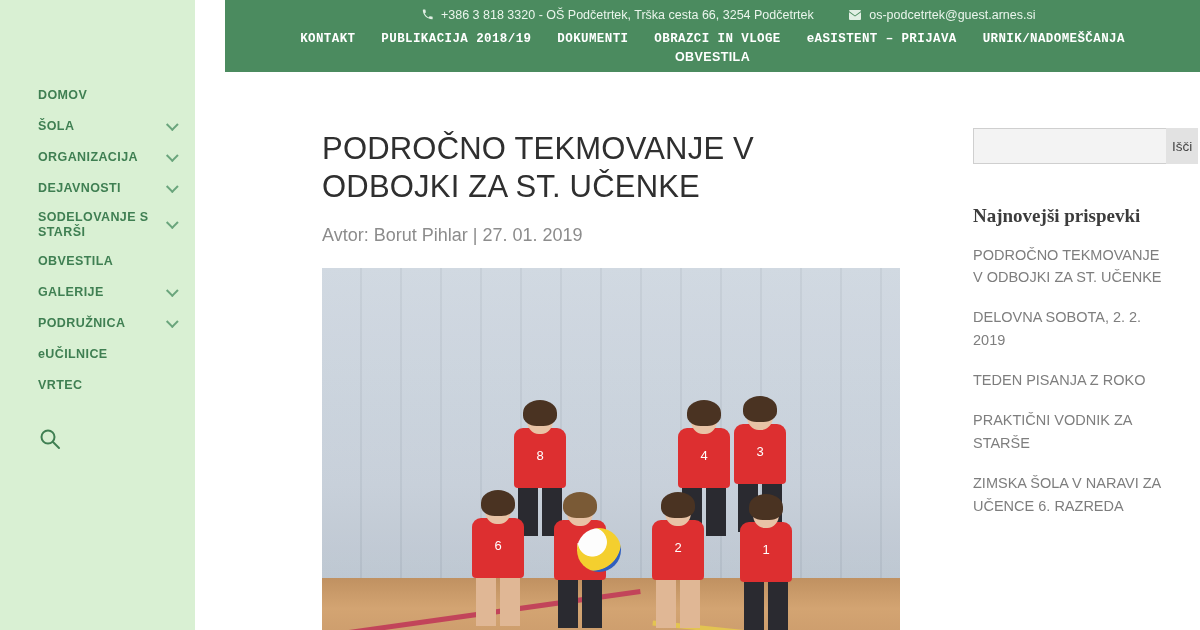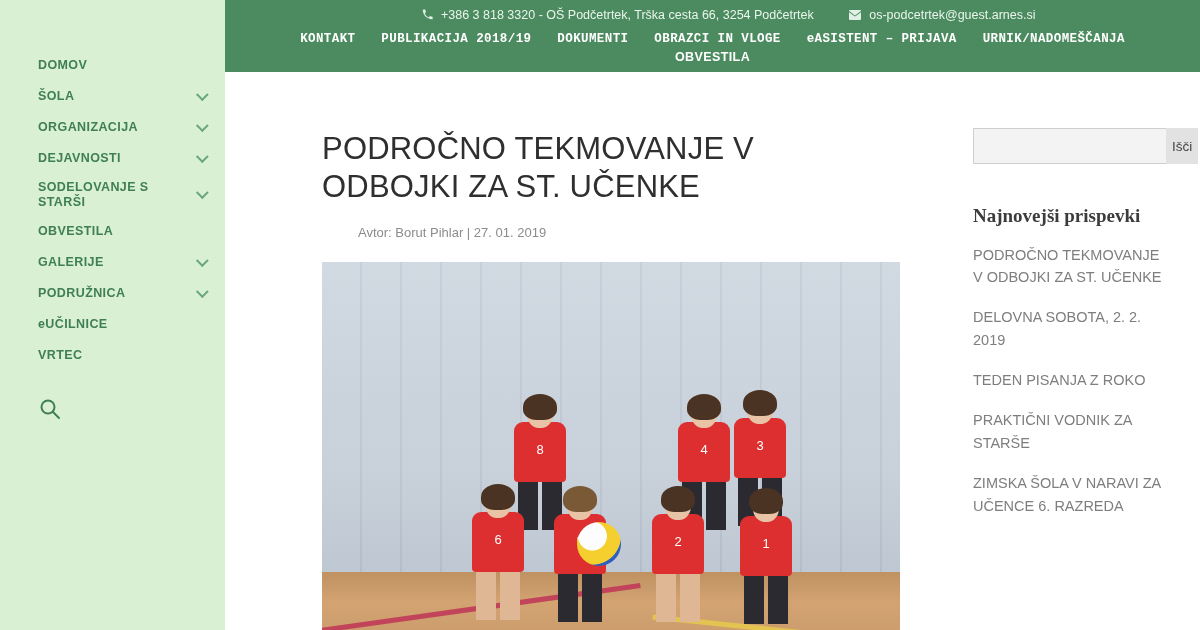--- a/index.html
+++ b/index.html
@@ -13,23 +13,23 @@
   #page {
     position: relative;
     width: 1200px; height: 630px;
     overflow: hidden;
   }
 
   
   #sidebar {
     position: absolute;
     left: 0; top: 0;
-    width: 225px; height: 630px;
+    width: 195px; height: 630px;
     background: #d9f0d3;
-    padding-top: 50px;
+    padding-top: 80px;
   }
   .nav-item {
     position: relative;
     padding: 8px 30px 8px 38px;
     font-size: 12.5px;
     font-weight: bold;
     letter-spacing: 0.4px;
     color: #3f7f52;
     cursor: pointer;
     line-height: 1.2;
@@ -131,23 +131,22 @@
   #article h1 {
     margin: 58px 0 0 0;
     font-size: 31px;
     font-weight: normal;
     line-height: 1.22;
     color: #2f2f2f;
     letter-spacing: .2px;
   }
   #byline {
     margin-top: 19px;
-    font-size: 13px;
+    font-size: 18px;
     color: #8c8c8c;
-    margin-left: 36px;
   }
   #photo {
     margin-top: 22px;
     width: 578px; height: 386px;
     position: relative;
     overflow: hidden;
     background: linear-gradient(#cfd7e0 0%, #c6cfd9 55%, #c2ccd6 62%, #b98f62 63%, #c79a6b 100%);
   }
   .wall {
     position: absolute; left: 0; top: 0;

